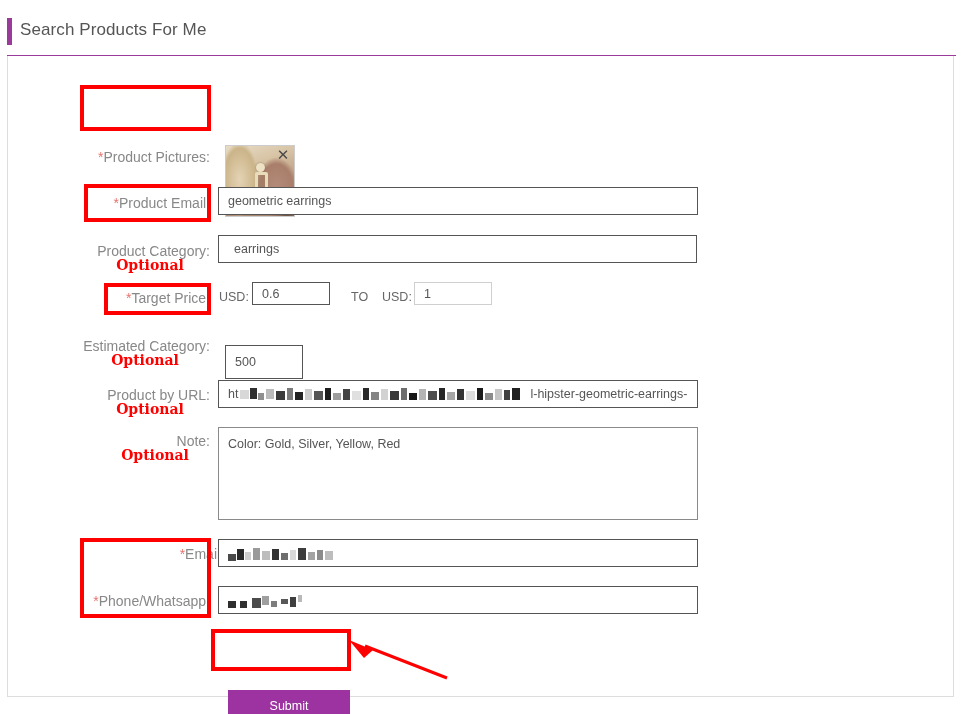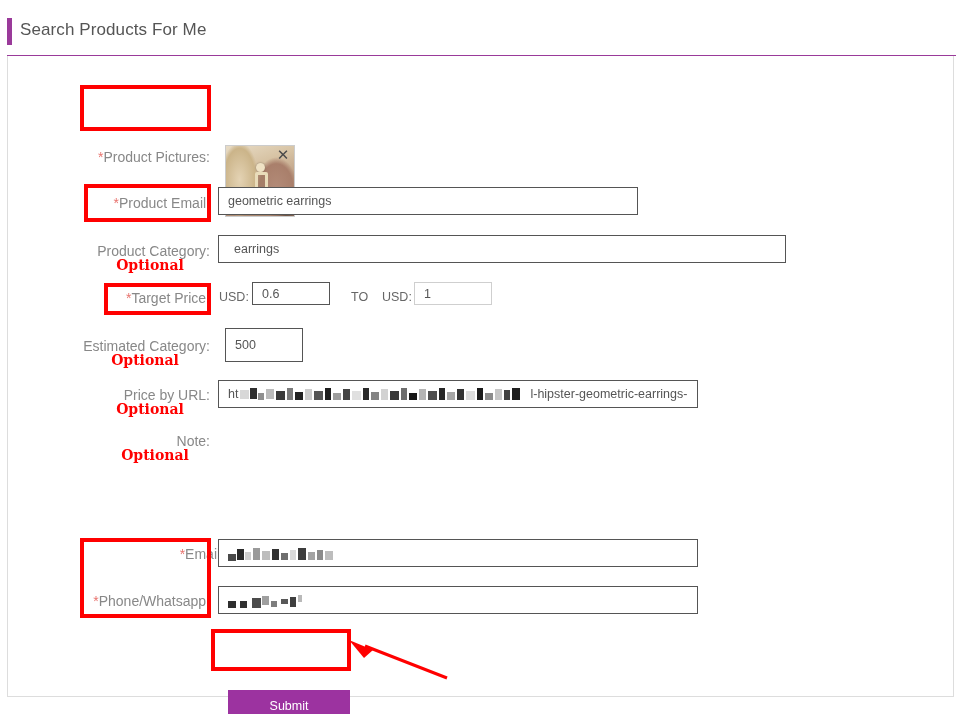--- a/index.html
+++ b/index.html
@@ -227,40 +227,40 @@
   <div id="picture-thumb">
     <div id="thumb-photo"></div>
     <div id="thumb-earring-top"></div>
     <div id="thumb-earring-body"></div>
     <div id="thumb-remove-icon">✕</div>
   </div>
 
   <div class="field-label" style="left:98px; top:139px; width:104px;">
     <span class="req-star">*</span><span>Product Email:</span>
   </div>
-  <input class="text-input strong-border" style="left: 210px; top: 131px; width: 420px; height: 28px;" value="geometric earrings">
+  <input class="text-input strong-border" style="left: 210px; top: 131px; width: 480px; height: 28px;" value="geometric earrings">
 
   <div class="field-label" style="left:82px; top:187px; width:120px;">Product Category:</div>
   <div class="optional-tag" style="left:82px; top:201px; width:120px;">Optional</div>
-  <input class="text-input strong-border" style="left: 210px; top: 179px; width: 568px; height: 28px; padding-left: 15px;" value="earrings">
+  <input class="text-input strong-border" style="left: 210px; top: 179px; width: 479px; height: 28px; padding-left: 15px;" value="earrings">
 
   <div class="field-label" style="left:110px; top:234px; width:92px;">
     <span class="req-star">*</span><span>Target Price:</span>
   </div>
   <div class="inline-label" style="left:211px; top:234px;">USD:</div>
   <input class="text-input strong-border" style="left: 244px; top: 226px; width: 78px; height: 23px;" value="0.6">
   <div class="inline-label" style="left:343px; top:234px;">TO</div>
   <div class="inline-label" style="left:374px; top:234px;">USD:</div>
   <input class="text-input" style="left: 406px; top: 226px; width: 78px; height: 23px;" value="1">
 
   <div class="field-label" style="left:72px; top:282px; width:130px;">Estimated Category:</div>
   <div class="optional-tag" style="left:72px; top:296px; width:130px;">Optional</div>
-  <input class="text-input strong-border" style="left: 217px; top: 272px; width: 78px; height: 34px;" value="500">
-
-  <div class="field-label" style="left:82px; top:331px; width:120px;">Price by URL:</div>
+  <input class="text-input strong-border" style="left: 217px; top: 289px; width: 78px; height: 34px;" value="500">
+
+  <div class="field-label" style="left:82px; top:331px; width:120px;">Product by URL:</div>
   <div class="optional-tag" style="left:82px; top:345px; width:120px;">Optional</div>
   <div class="text-input strong-border" style="left:210px; top:324px; width:480px; height:28px; line-height:27px; overflow:hidden; white-space:nowrap;">
     <span>ht</span><span class="redact" style="position:relative; display:inline-block; width:292px; height:13px; vertical-align:middle;">
       <i style="left:2px;  top:2px;  width:9px;  height:9px;  background:#d8d8d8;"></i>
       <i style="left:12px; top:0px;  width:7px;  height:11px; background:#2f2f2f;"></i>
       <i style="left:20px; top:5px;  width:6px;  height:7px;  background:#8f8f8f;"></i>
       <i style="left:28px; top:1px;  width:8px;  height:10px; background:#bbbbbb;"></i>
       <i style="left:38px; top:3px;  width:9px;  height:9px;  background:#3a3a3a;"></i>
       <i style="left:49px; top:0px;  width:6px;  height:12px; background:#7a7a7a;"></i>
       <i style="left:57px; top:4px;  width:8px;  height:8px;  background:#222222;"></i>
@@ -285,20 +285,21 @@
       <i style="left:239px;top:0px;  width:6px;  height:12px; background:#1b1b1b;"></i>
       <i style="left:247px;top:5px;  width:8px;  height:7px;  background:#8c8c8c;"></i>
       <i style="left:257px;top:1px;  width:7px;  height:11px; background:#c6c6c6;"></i>
       <i style="left:266px;top:2px;  width:6px;  height:10px; background:#404040;"></i>
       <i style="left:274px;top:0px;  width:8px;  height:12px; background:#202020;"></i>
     </span><span>l-hipster-geometric-earrings-</span>
   </div>
 
   <div class="field-label" style="left:92px; top:377px; width:110px;">Note:</div>
   <div class="optional-tag" style="left:92px; top:391px; width:110px;">Optional</div>
+  <textarea class="note-area" style="left: 210px; top: 371px; width: 480px; height: 93px;">Color: Gold, Silver, Yellow, Red</textarea>
   <div id="grammarly-icon">G</div>
 
   <div class="field-label" style="left:106px; top:490px; width:110px;">
     <span class="req-star">*</span><span>Email:</span>
   </div>
   <div class="text-input strong-border" style="left:210px; top:483px; width:480px; height:28px;">
     <span class="redact" style="position:relative; display:inline-block; width:120px; height:13px; margin-top:8px;">
       <i style="left:0px;  top:6px;  width:8px;  height:7px;  background:#494949;"></i>
       <i style="left:9px;  top:1px;  width:7px;  height:11px; background:#2a2a2a;"></i>
       <i style="left:17px; top:4px;  width:6px;  height:8px;  background:#cfcfcf;"></i>

